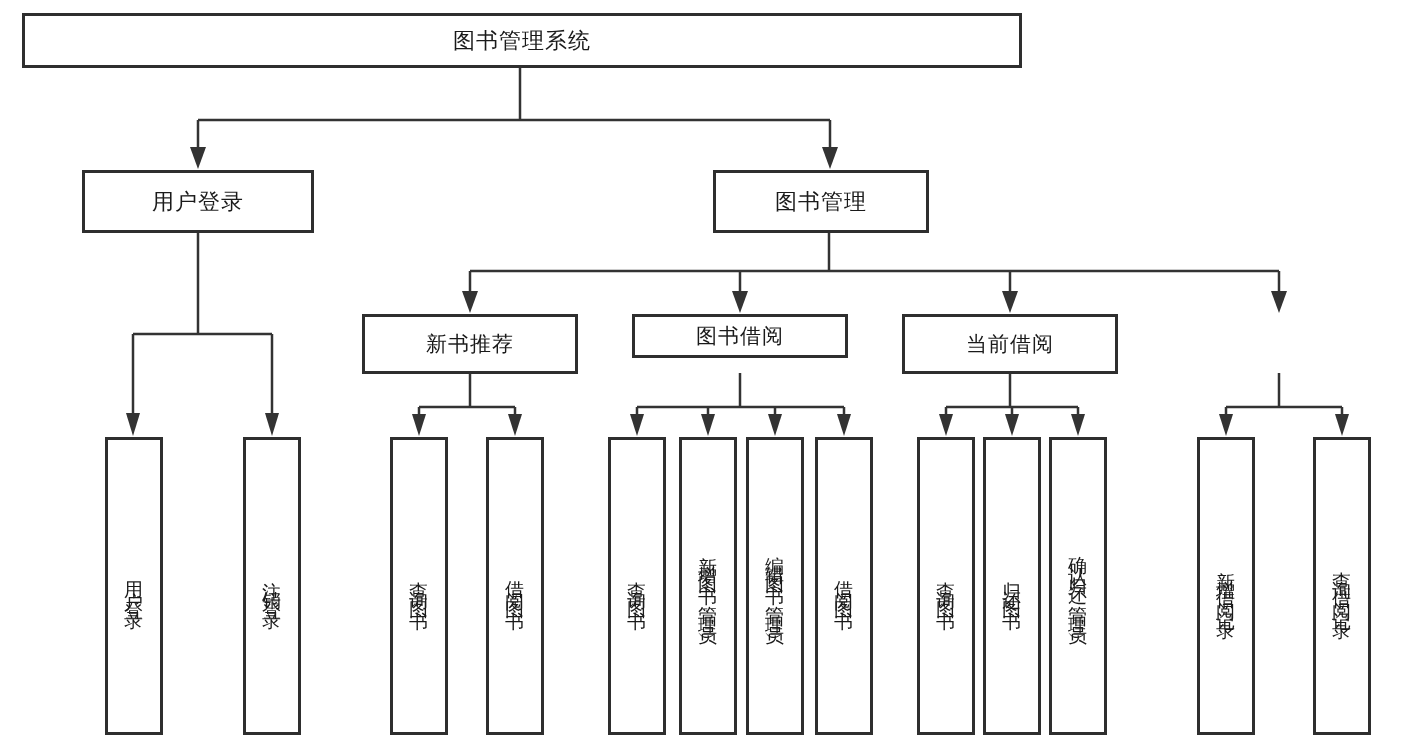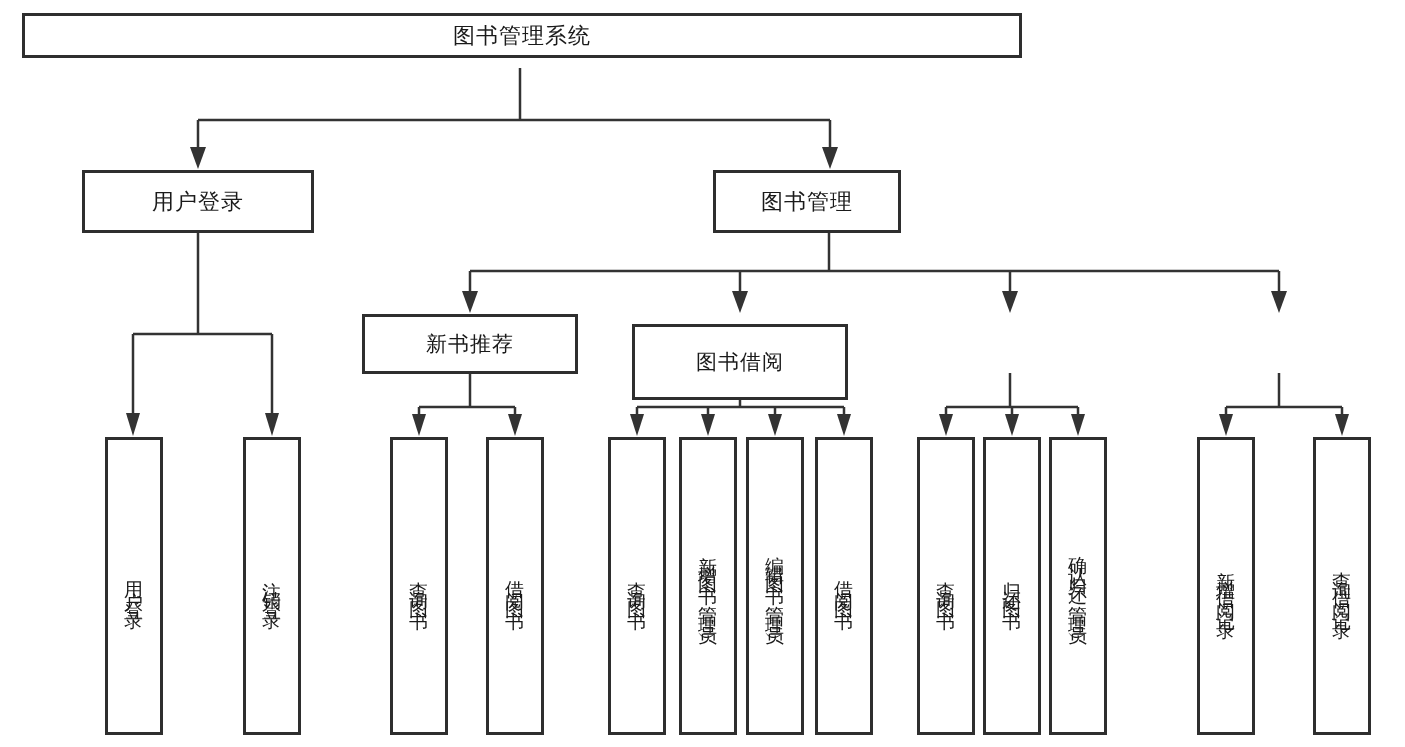--- a/index.html
+++ b/index.html
@@ -130,36 +130,39 @@
     <g>
       <line x1="1279" y1="373" x2="1279" y2="408"></line>
       <line x1="1226" y1="407" x2="1342" y2="407"></line>
       <line x1="1226" y1="407" x2="1226" y2="417"></line>
       <polygon points="1219,414 1233,414 1226,436"></polygon>
       <line x1="1342" y1="407" x2="1342" y2="417"></line>
       <polygon points="1335,414 1349,414 1342,436"></polygon>
     </g>
   </svg>
 
-  <div class="node hbox" style="left:22px; top:13px; width:1000px; height:45px;">
+  <div class="node hbox" style="left:22px; top:13px; width:1000px; height:55px;">
     <span>图书管理系统</span>
   </div>
 
   <div class="node hbox" style="left:82px; top:170px; width:232px; height:63px;">
     <span>用户登录</span>
   </div>
-  <div class="node hbox" style="left:713px; top:170px; width:188px; height:63px;">
+  <div class="node hbox" style="left:713px; top:170px; width:216px; height:63px;">
     <span>图书管理</span>
   </div>
 
   <div class="node hbox l3" style="left:362px; top:314px; width:216px; height:60px;">
     <span>新书推荐</span>
   </div>
-  <div class="node hbox l3" style="left:632px; top:324px; width:216px; height:76px;">
+  <div class="node hbox l3" style="left:632px; top:314px; width:216px; height:44px;">
     <span>图书借阅</span>
+  </div>
+  <div class="node hbox l3" style="left:902px; top:314px; width:216px; height:60px;">
+    <span>当前借阅</span>
   </div>
 
   <div class="node vbox" style="left:105px; top:437px;">
     <span class="vtext">用户登录</span>
   </div>
   <div class="node vbox" style="left:243px; top:437px;">
     <span class="vtext">注销登录</span>
   </div>
 
   <div class="node vbox" style="left:390px; top:437px;">

